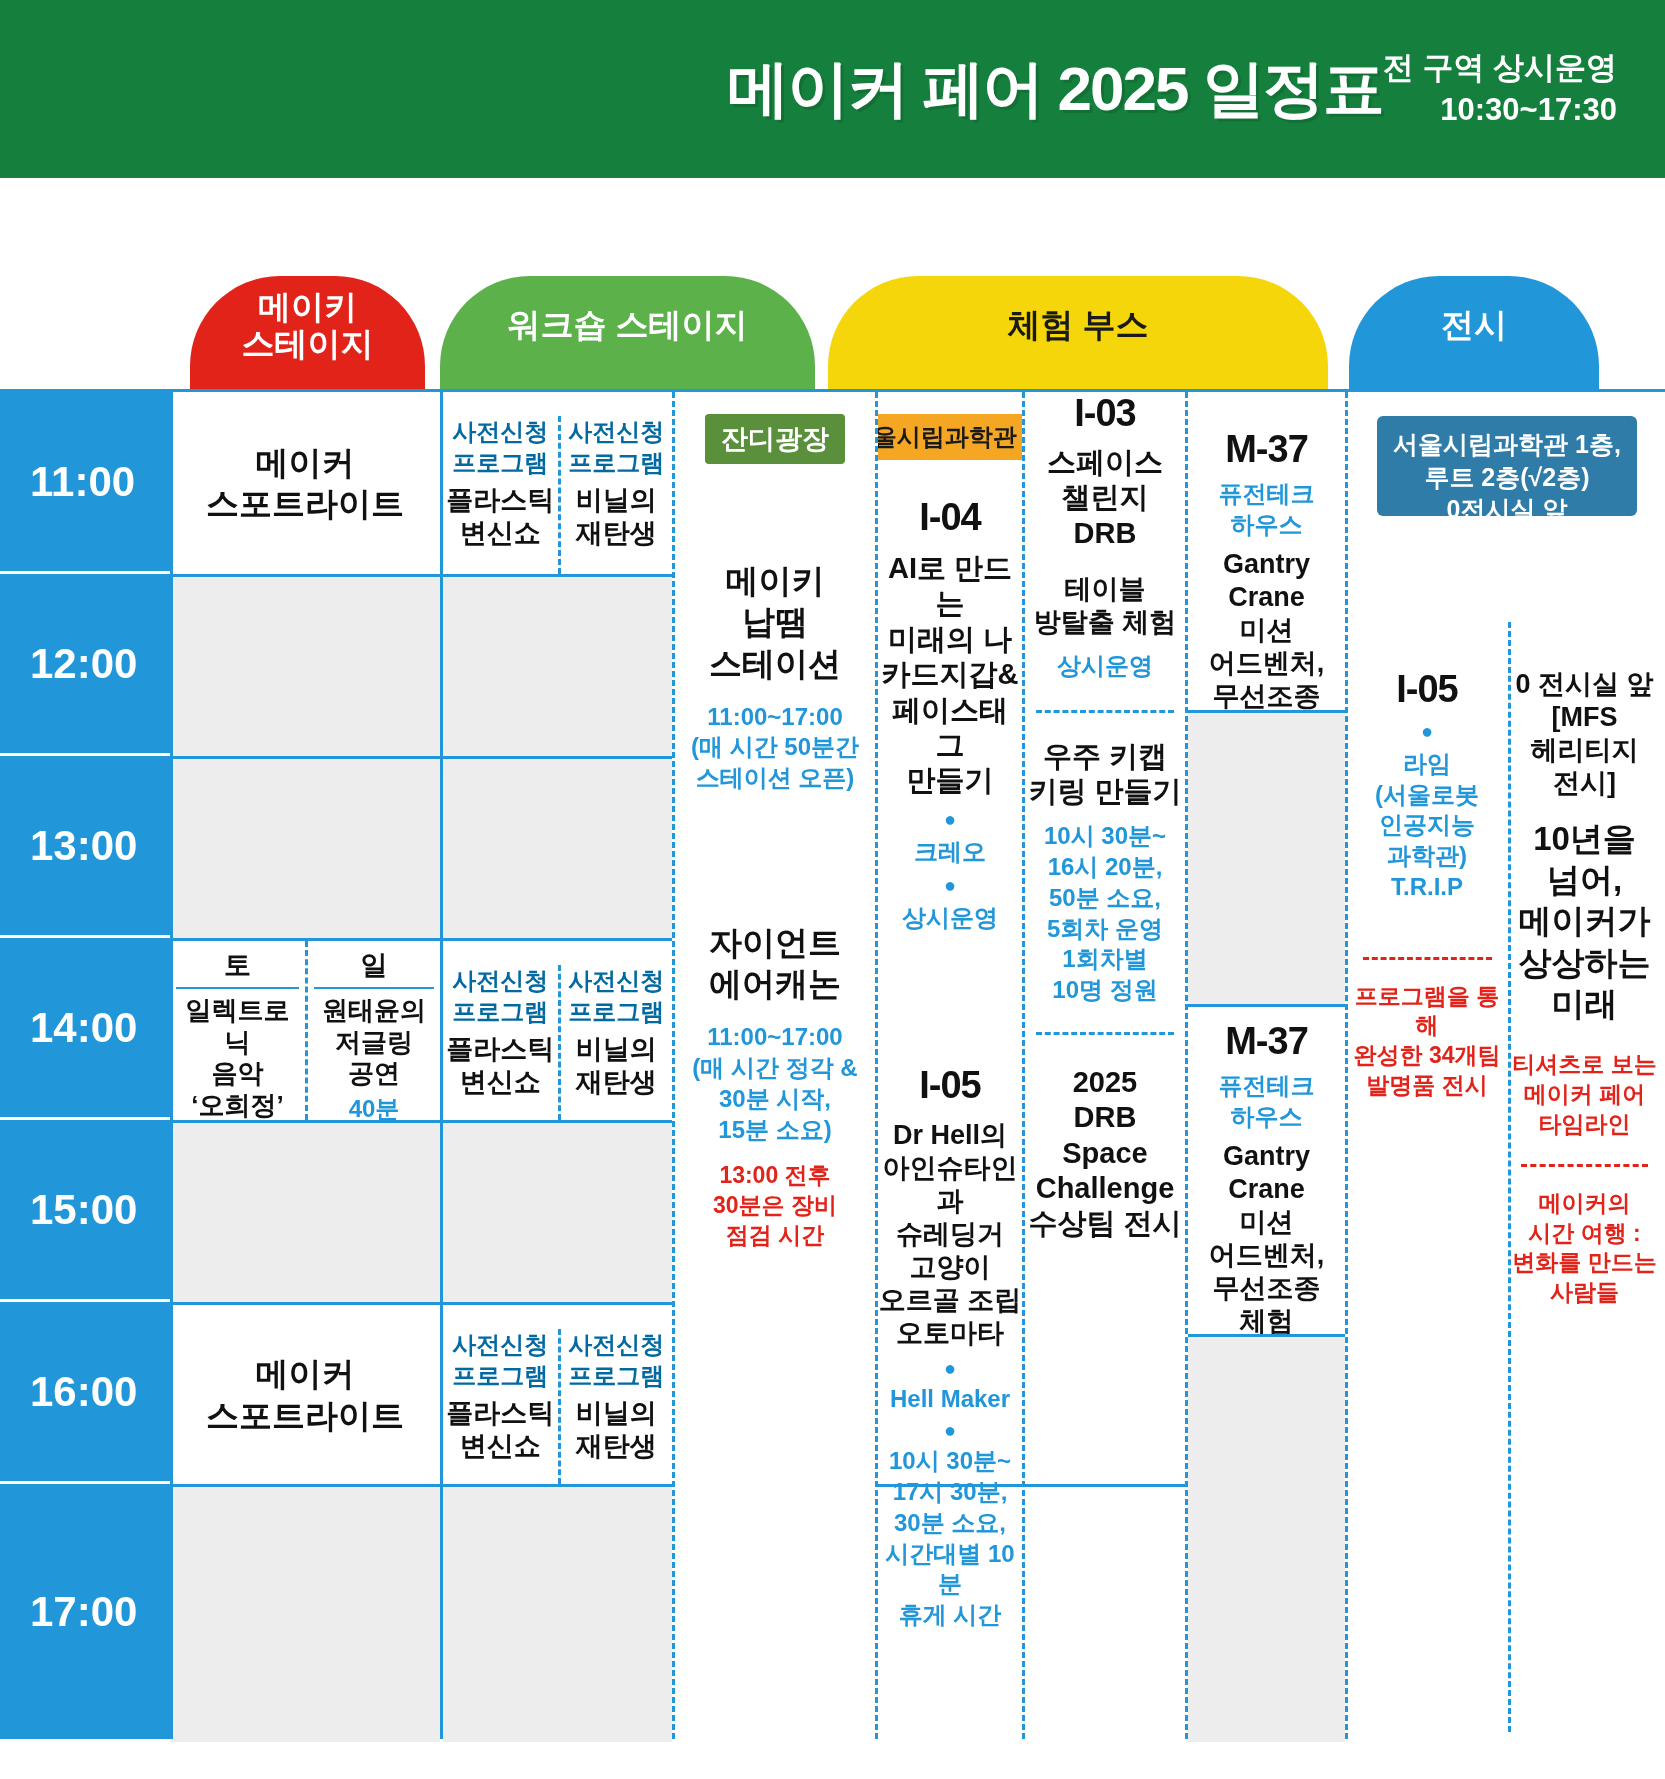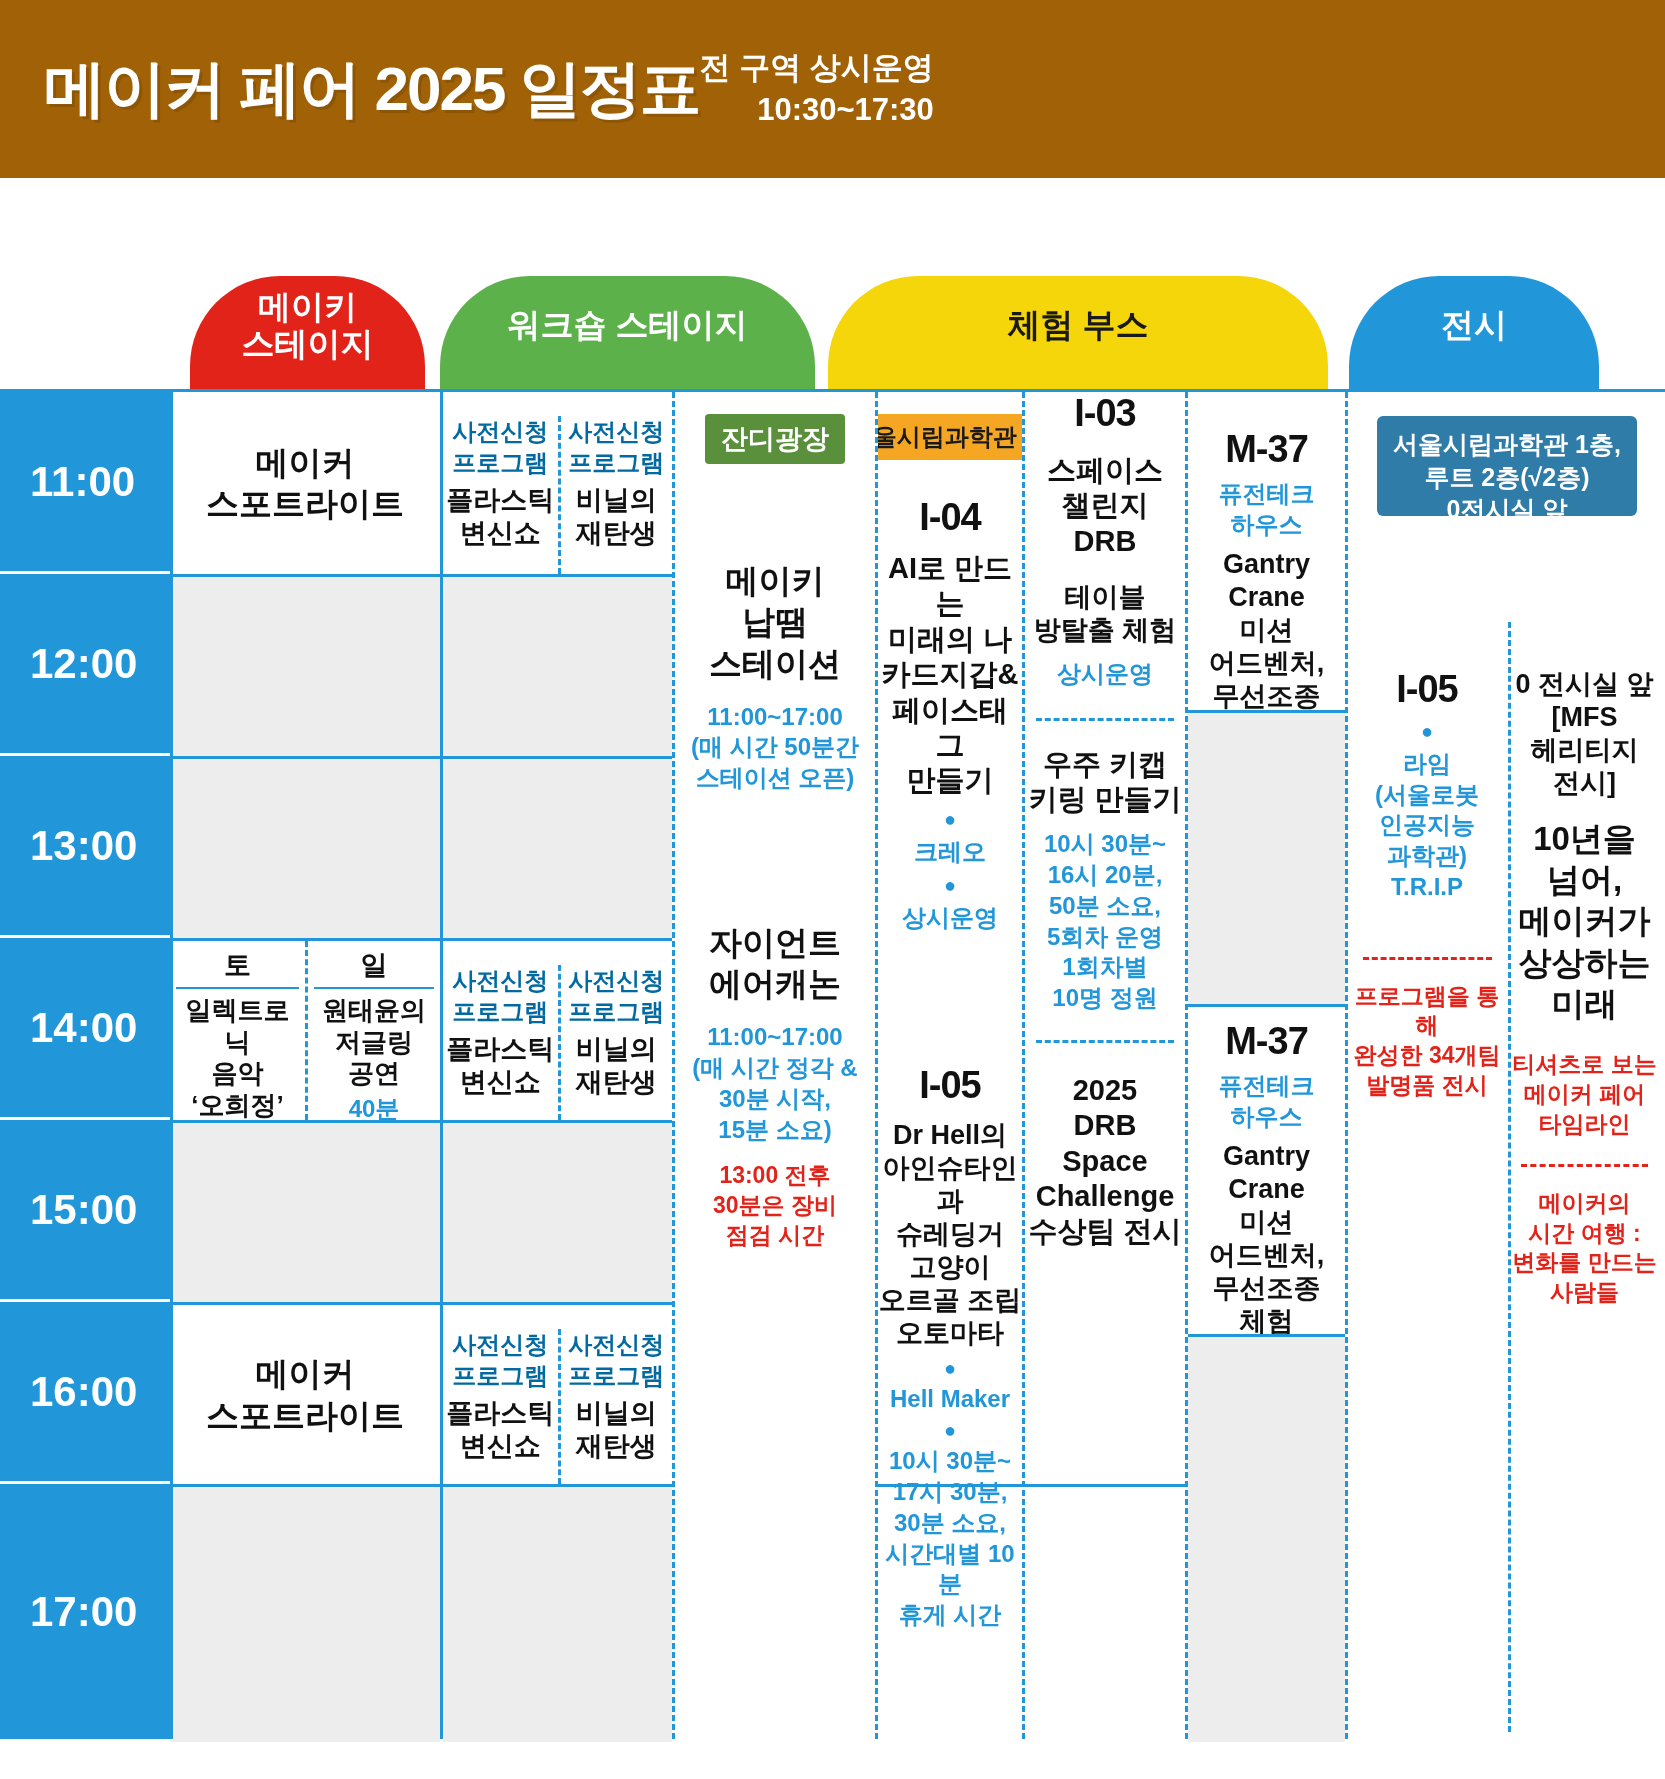--- a/index.html
+++ b/index.html
@@ -7,25 +7,25 @@
     width: 1665px;
     height: 1779px;
     background: #ffffff;
     font-family: "Liberation Sans", sans-serif;
     color: #111;
     overflow: hidden;
   }
 
   
   .header {
-    background: #a16207;
+    background: #15803d;
     height: 178px;
     display: flex;
     align-items: center;
-    justify-content: flex-start;
+    justify-content: flex-end;
     padding: 0 48px 0 44px;
     color: #fff;
   }
   .header-title {
     font-size: 62px;
     font-weight: bold;
     letter-spacing: -2px;
     text-shadow: 3px 3px 0 rgba(0,0,0,0.12);
   }
   .header-right {
@@ -297,21 +297,21 @@
     <div class="code" style="margin-top:130px;">I-05</div>
     <div class="bodytxt nl" style="margin-top:12px;font-size:27px;">Dr Hell의<br>아인슈타인과<br>슈레딩거<br>고양이<br>오르골 조립<br>오토마타</div>
     <div class="dot" style="margin-top:8px;">●</div>
     <div class="smalltxt" style="margin-top:6px;">Hell Maker</div>
     <div class="dot" style="margin-top:6px;">●</div>
     <div class="smalltxt nl" style="margin-top:6px;">10시 30분~<br>17시 30분,<br>30분 소요,<br>시간대별 10분<br>휴게 시간</div>
   </div>
 
   <div class="cellbox bg-white centercol" style="left:1025px;top:0;width:160px;height:1350px;">
     <div class="code">I-03</div>
-    <div class="bodytxt nl" style="margin-top:18px;">스페이스<br>챌린지<br>DRB</div>
+    <div class="bodytxt nl" style="margin-top:10px;">스페이스<br>챌린지<br>DRB</div>
     <div class="bodytxt nl" style="margin-top:22px;font-size:27px;">테이블<br>방탈출 체험</div>
     <div class="smalltxt" style="margin-top:12px;">상시운영</div>
 
     <div style="width:86%;border-top:3px dashed #2196d9;margin-top:28px;"></div>
 
     <div class="bodytxt nl" style="margin-top:26px;">우주 키캡<br>키링 만들기</div>
     <div class="smalltxt nl" style="margin-top:12px;">10시 30분~<br>16시 20분,<br>50분 소요,<br>5회차 운영<br>1회차별<br>10명 정원</div>
 
     <div style="width:86%;border-top:3px dashed #2196d9;margin-top:26px;"></div>
 

